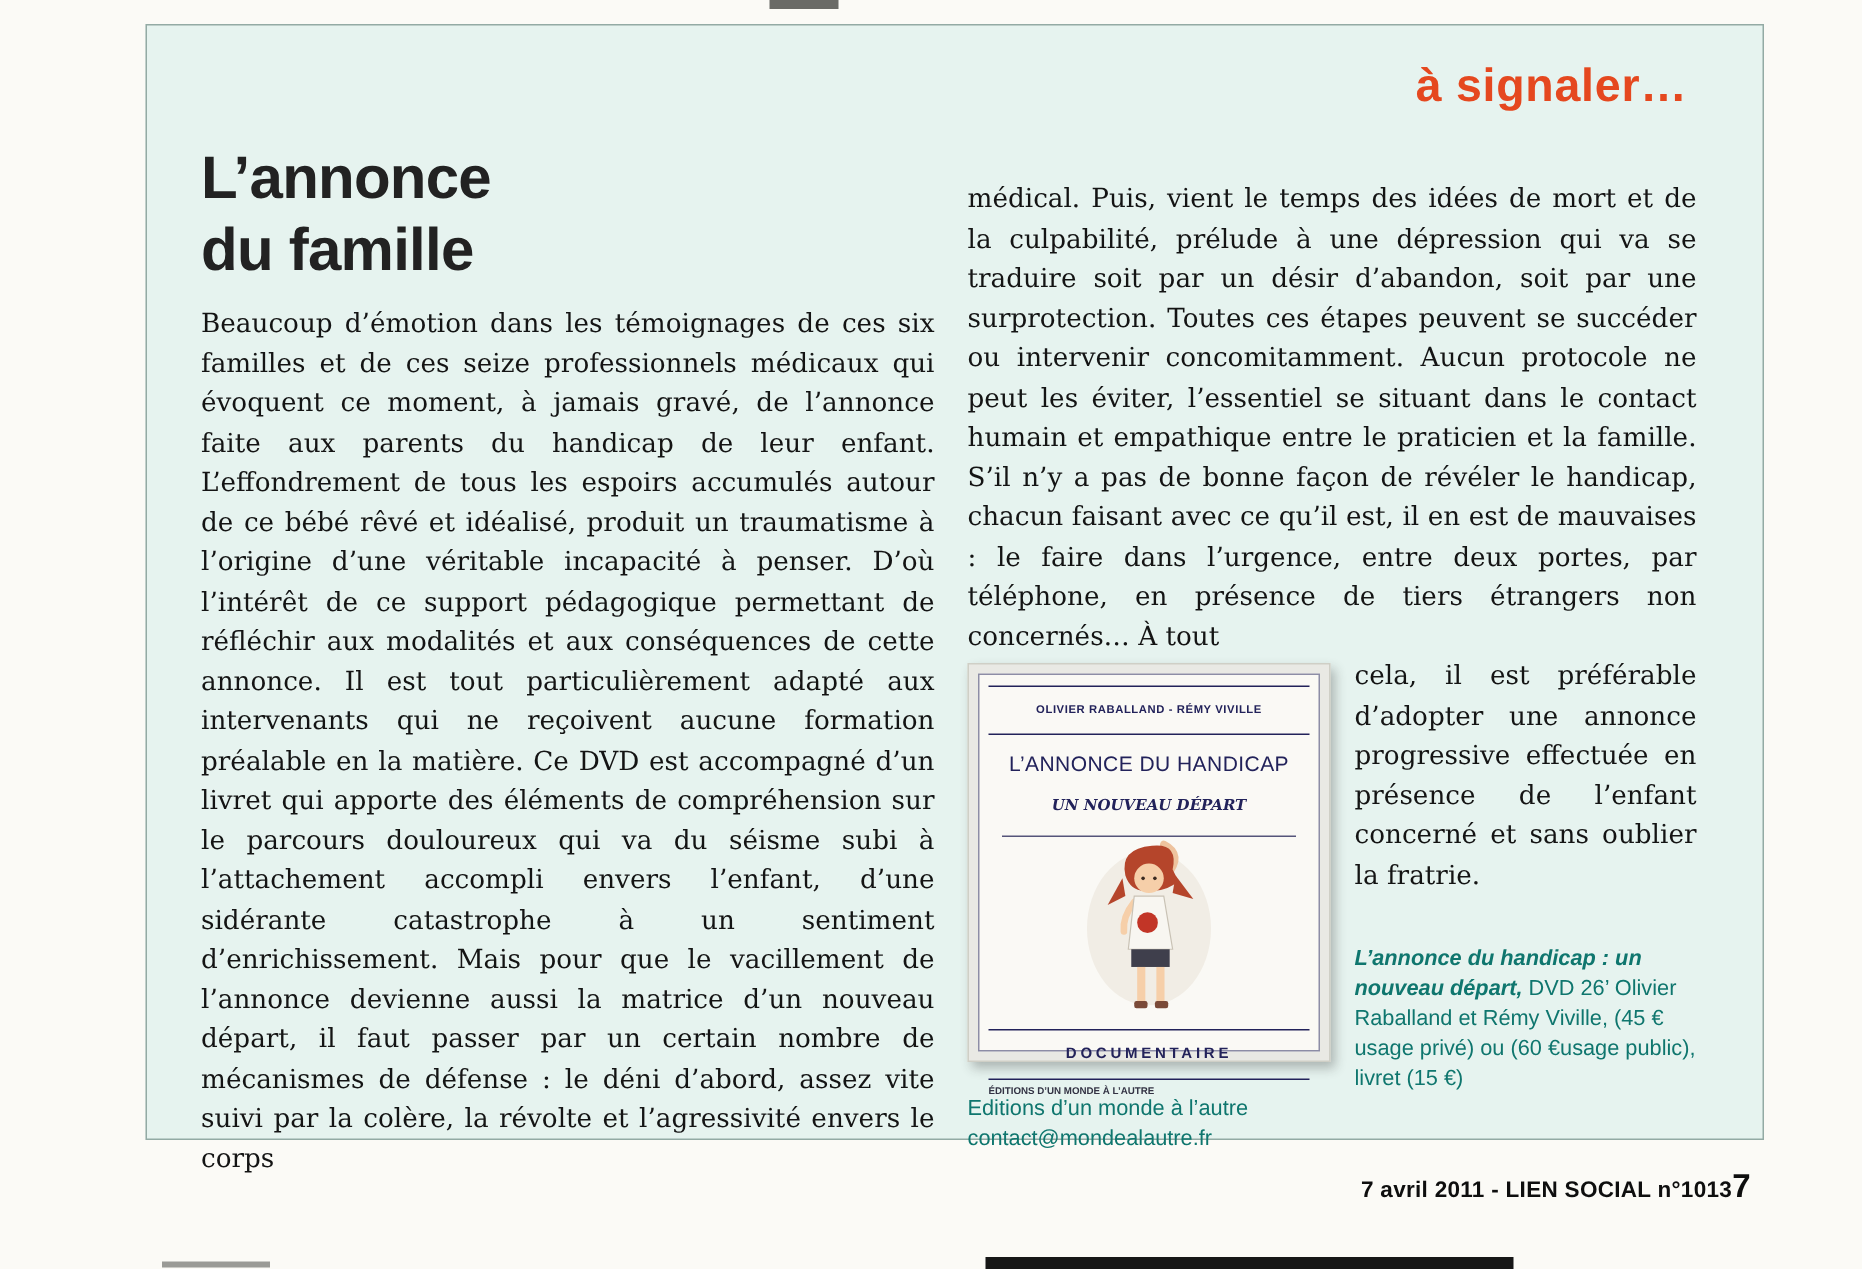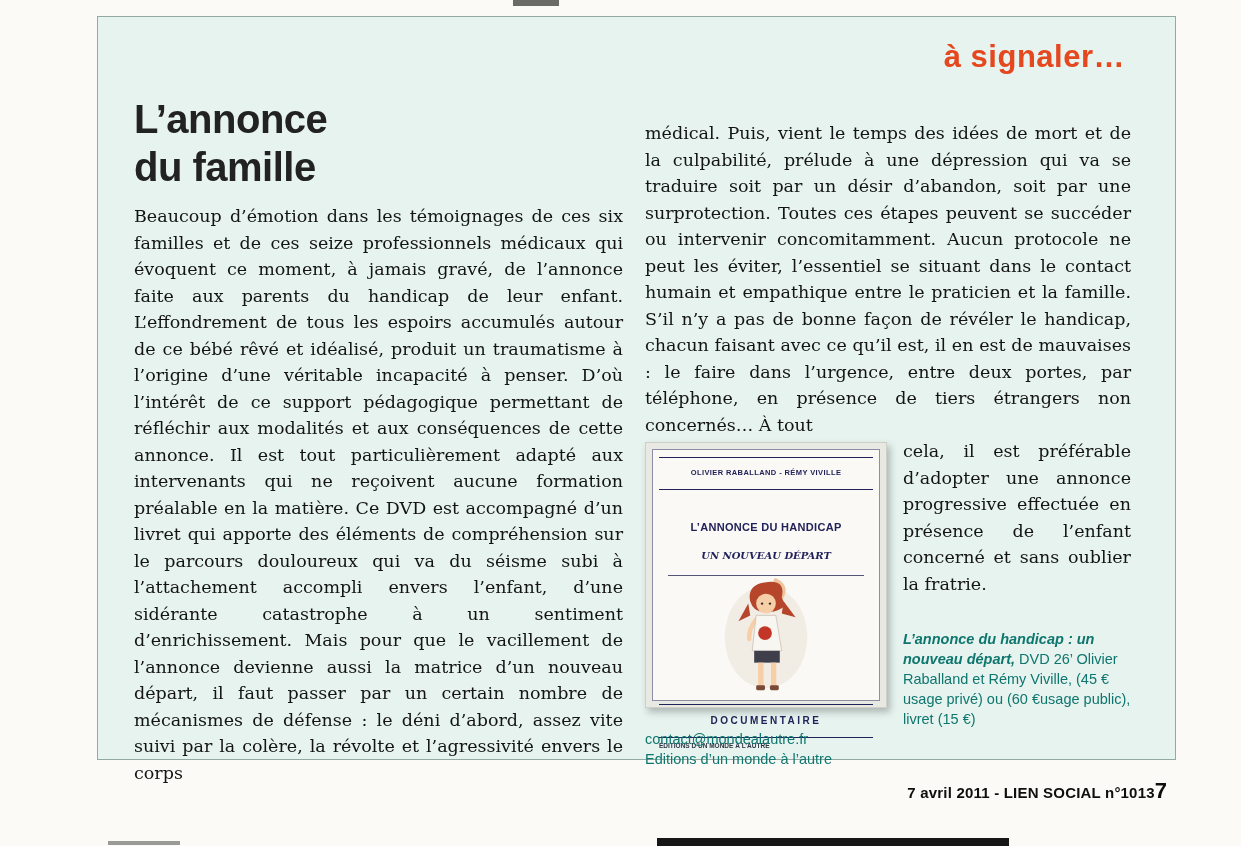--- a/index.html
+++ b/index.html
@@ -77,23 +77,23 @@
   .dvd-authors {
     width: 100%;
     font-size: 7.5px;
     font-weight: 700;
     letter-spacing: 0.4px;
     border-top: 1px solid #22225a;
     border-bottom: 1px solid #22225a;
     padding: 2px 0;
   }
   .dvd-title {
-    margin-top: 24px;
-    font-size: 11px;
-    font-weight: 700;
+    margin-top: 6px;
+    font-size: 14px;
+    font-weight: 400;
     letter-spacing: 0.3px;
   }
   .dvd-subtitle {
     margin-top: 3px;
     font-family: "DejaVu Serif", serif;
     font-style: italic;
     font-size: 10px;
     font-weight: 700;
     border-bottom: 1px solid #55557a;
     padding-bottom: 5px;
@@ -206,22 +206,22 @@
           <div class="dvd-genre">DOCUMENTAIRE</div>
           <div class="dvd-publisher">ÉDITIONS D’UN MONDE À L’AUTRE</div>
         </div>
       </div>
 
       <p>cela, il est préférable d’adopter une annonce progressive effectuée en présence de l’enfant concerné et sans oublier la fratrie.</p>
 
       <div class="caption">
         <span class="caption-title">L’annonce du handicap : un nouveau départ,</span>
         <span class="caption-details">DVD 26’ Olivier Raballand et Rémy Viville, (45 € usage privé) ou (60 €usage public), livret (15 €)</span>
+        <span class="caption-line">Editions d’un monde à l’autre</span>
         <span class="caption-line">contact@mondealautre.fr</span>
-        <span class="caption-line">Editions d’un monde à l’autre</span>
       </div>
     </div>
 
   </div>
 
   <div class="footer">
     <span class="footer-issue">7 avril 2011 - LIEN SOCIAL n°1013</span>
     <span class="footer-page">7</span>
   </div>
 

